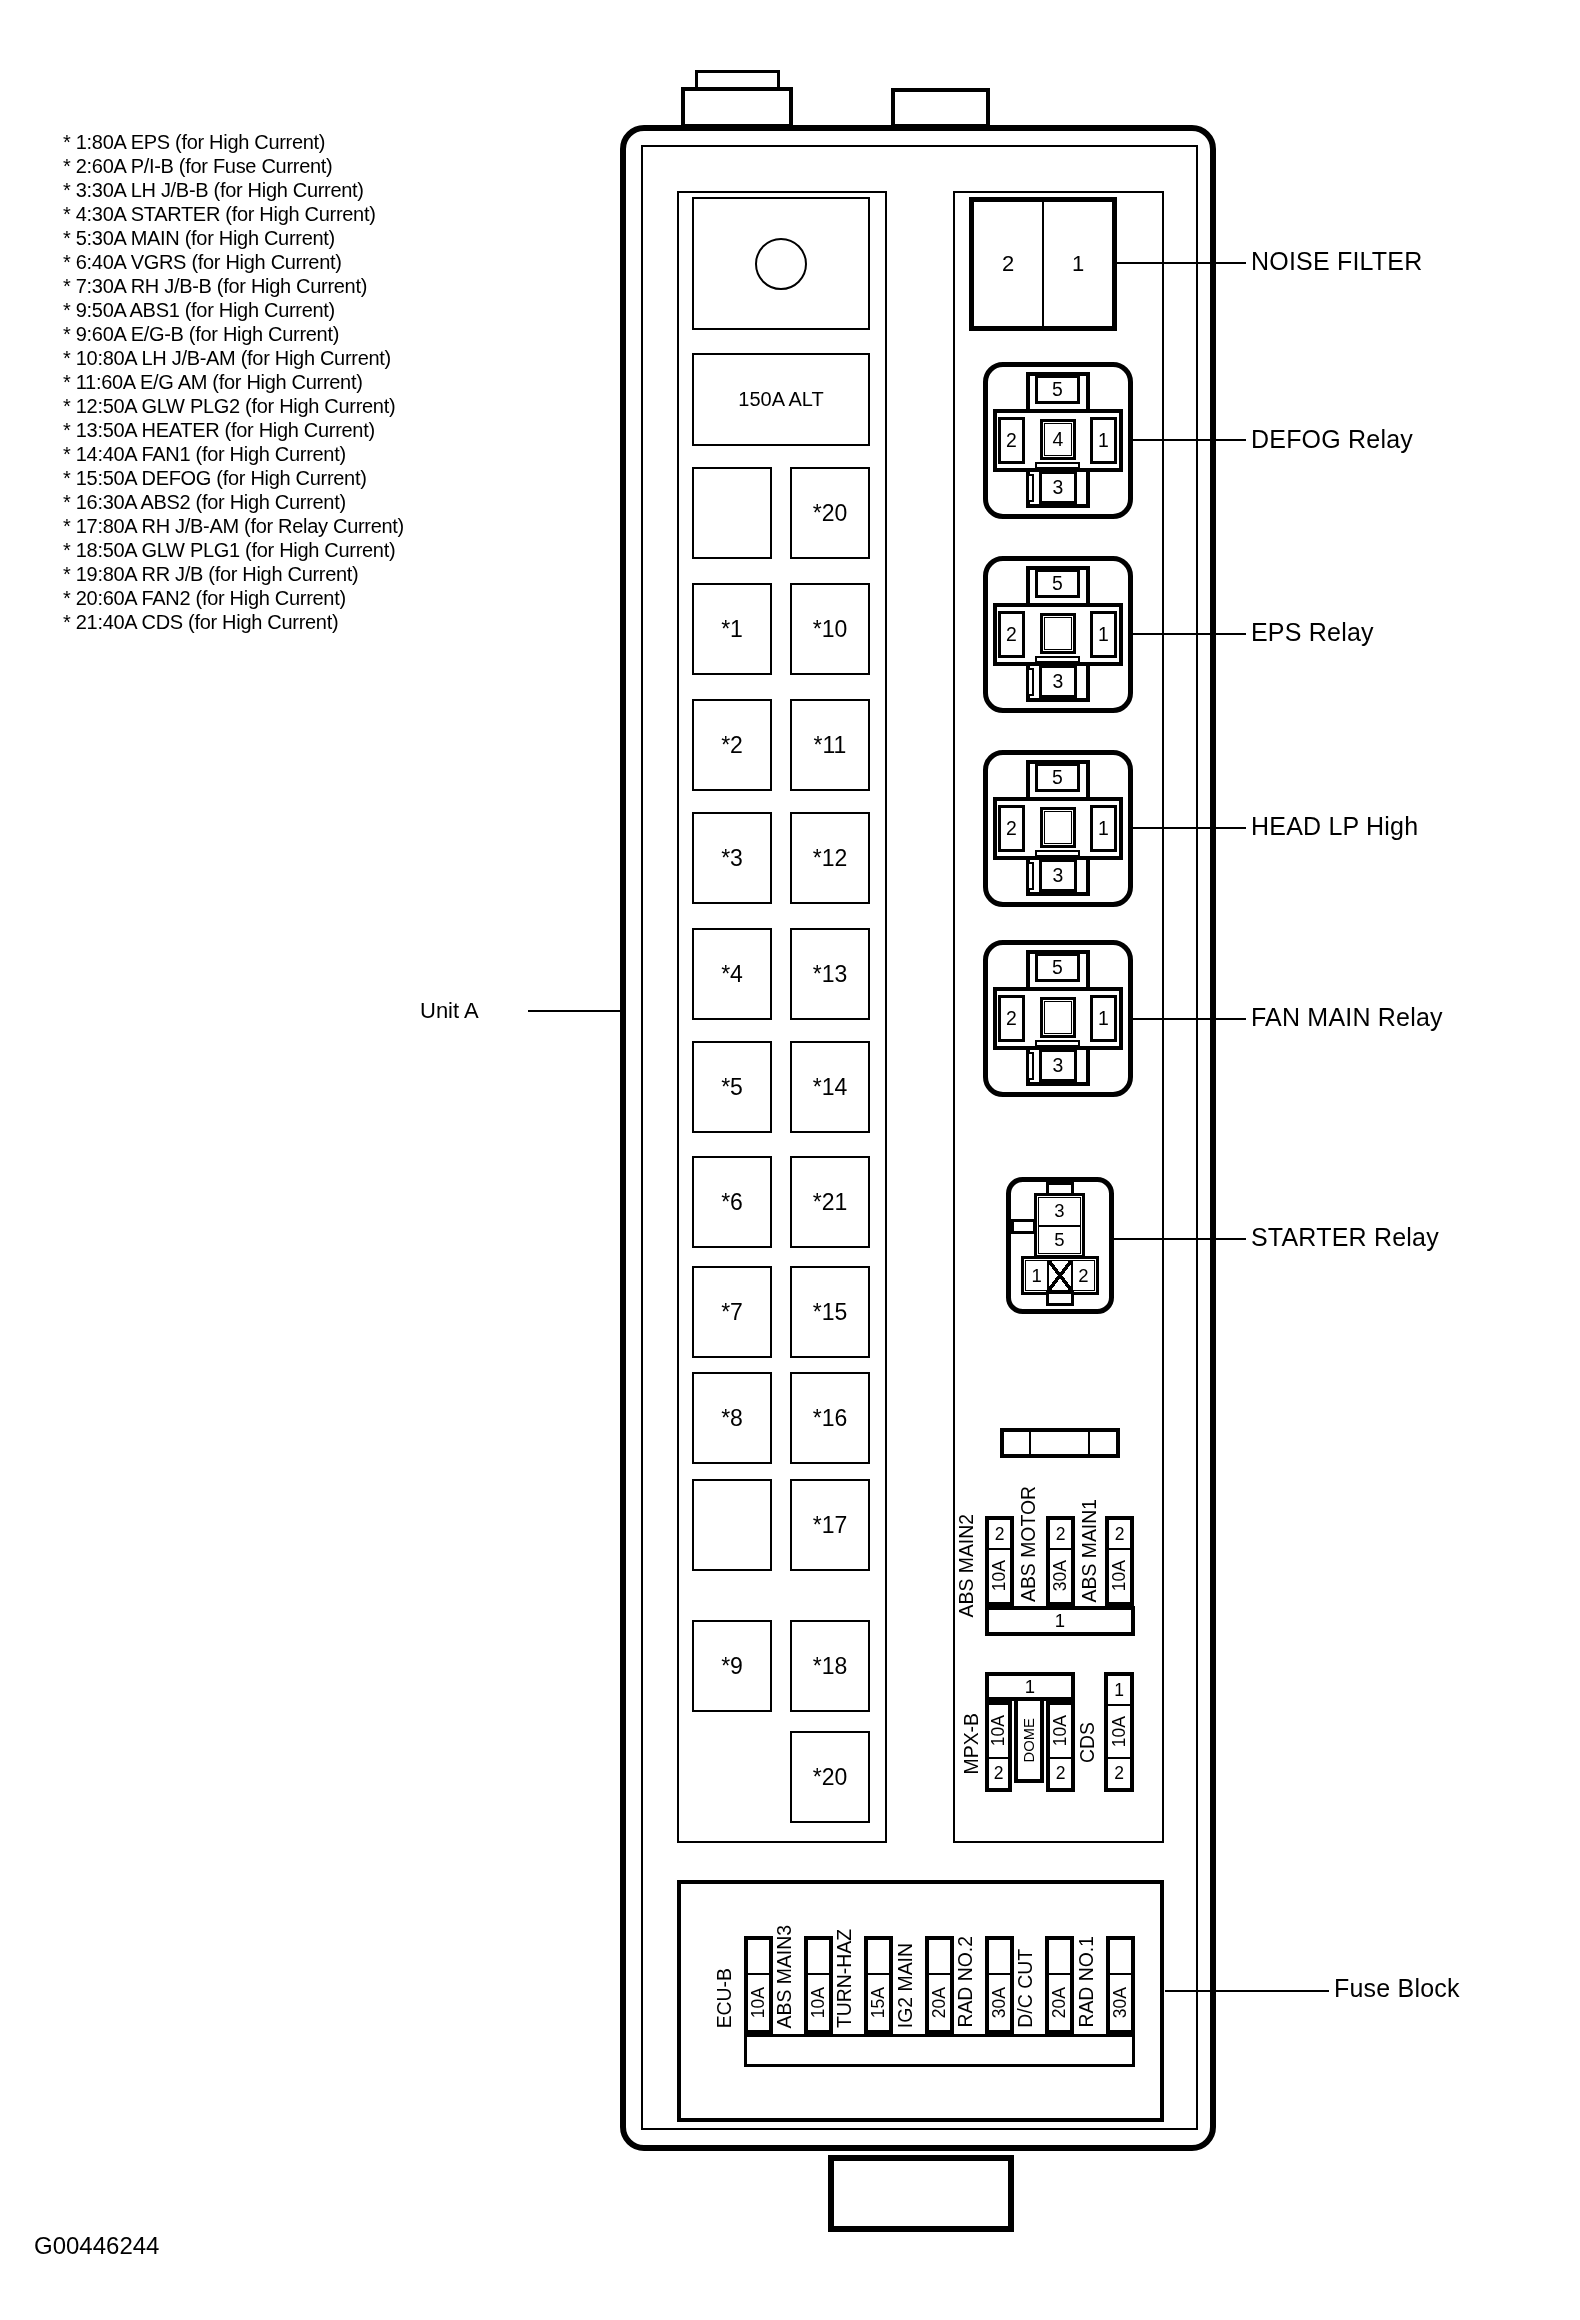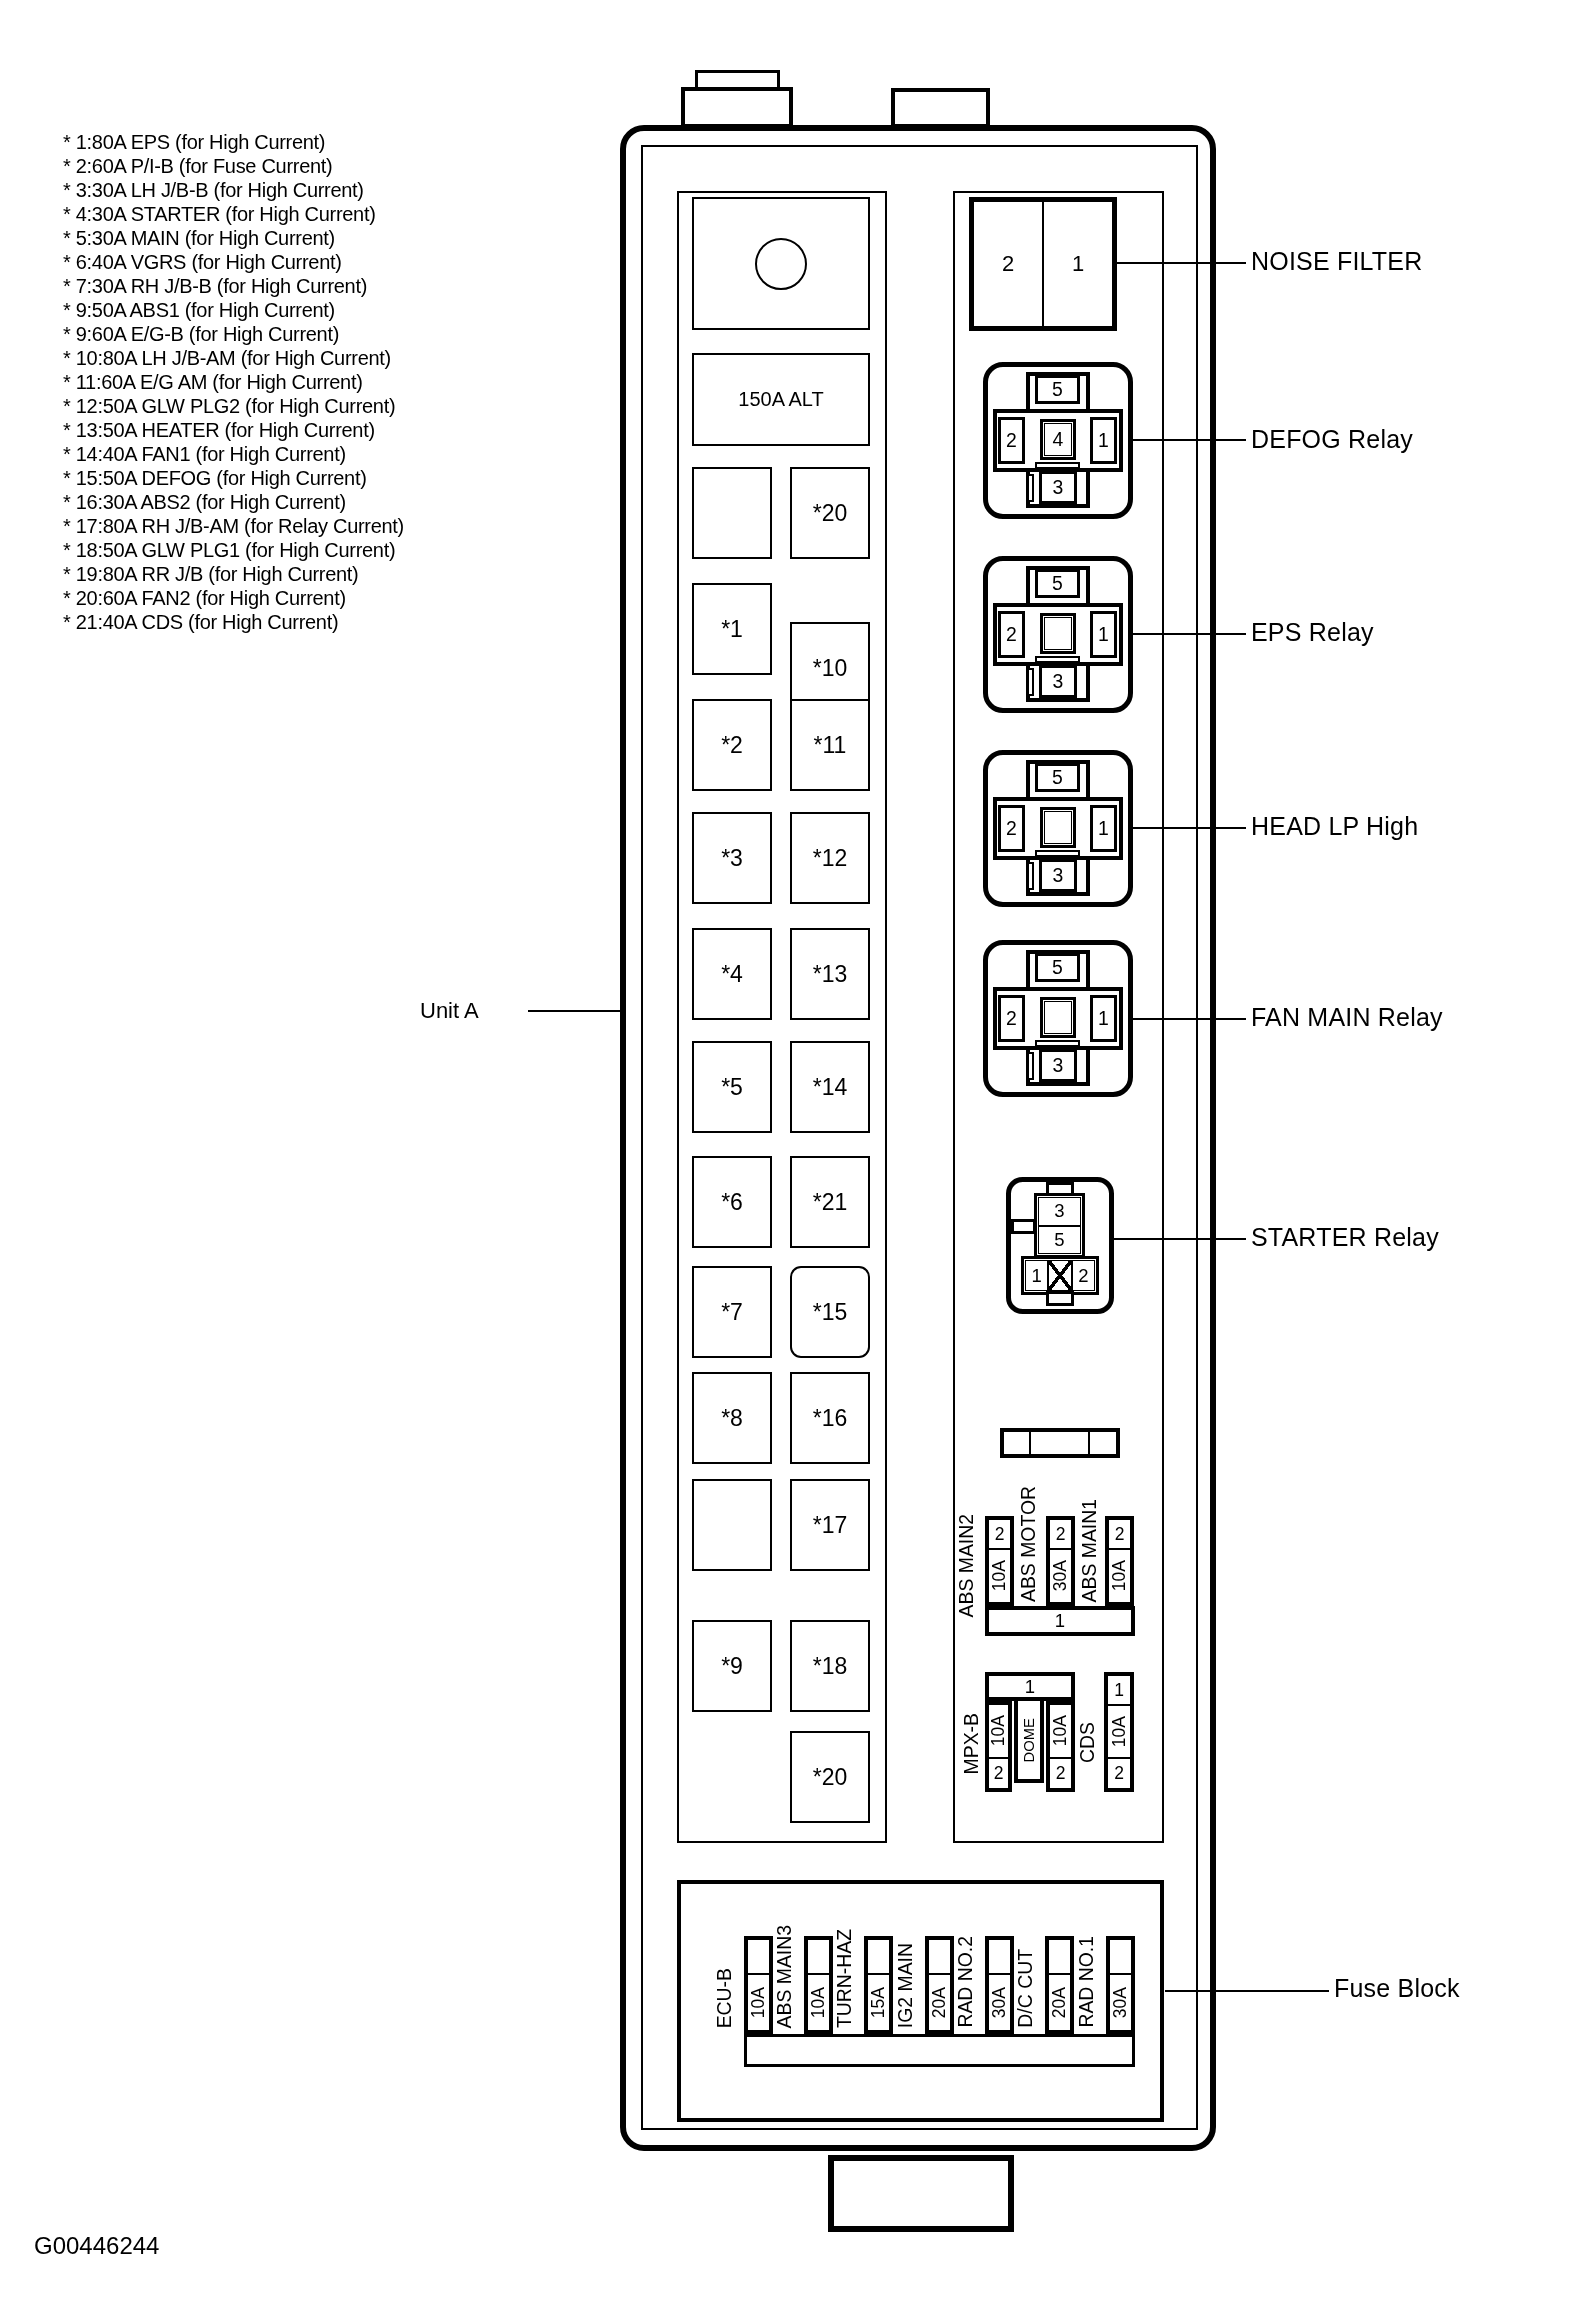--- a/index.html
+++ b/index.html
@@ -95,33 +95,33 @@
 
   <div class="box flexc" style="left:692px;top:197px;width:178px;height:133px;">
     <div style="width:48px;height:48px;border:2.8px solid #000;border-radius:50%;"></div>
   </div>
   <div class="box flexc" style="left:692px;top:353px;width:178px;height:93px;font-size:20px;">150A ALT</div>
 
   <div>
       <div class="cell" style="left: 692px; top: 467px;"></div>
       <div class="cell" style="left: 790px; top: 467px;">*20</div>
       <div class="cell" style="left: 692px; top: 583px;">*1</div>
-      <div class="cell" style="left: 790px; top: 583px; margin-top: 39px;">*10</div>
+      <div class="cell" style="left: 790px; top: 583px;">*10</div>
       <div class="cell" style="left: 692px; top: 699px;">*2</div>
       <div class="cell" style="left: 790px; top: 699px;">*11</div>
       <div class="cell" style="left: 692px; top: 812px;">*3</div>
       <div class="cell" style="left: 790px; top: 812px;">*12</div>
       <div class="cell" style="left: 692px; top: 928px;">*4</div>
       <div class="cell" style="left: 790px; top: 928px;">*13</div>
       <div class="cell" style="left: 692px; top: 1041px;">*5</div>
       <div class="cell" style="left: 790px; top: 1041px;">*14</div>
       <div class="cell" style="left: 692px; top: 1156px;">*6</div>
       <div class="cell" style="left: 790px; top: 1156px;">*21</div>
       <div class="cell" style="left: 692px; top: 1266px;">*7</div>
-      <div class="cell" style="left: 790px; top: 1266px; border-radius: 11px;">*15</div>
+      <div class="cell" style="left: 790px; top: 1266px;">*15</div>
       <div class="cell" style="left: 692px; top: 1372px;">*8</div>
       <div class="cell" style="left: 790px; top: 1372px;">*16</div>
       <div class="cell" style="left: 692px; top: 1479px;"></div>
       <div class="cell" style="left: 790px; top: 1479px;">*17</div>
       <div class="cell" style="left: 692px; top: 1620px;">*9</div>
       <div class="cell" style="left: 790px; top: 1620px;">*18</div>
       <div class="cell" style="left: 790px; top: 1731px;">*20</div>
     </div>
 
   <div class="box" style="left:969px;top:197px;width:148px;height:134px;border-width:5.5px;">

